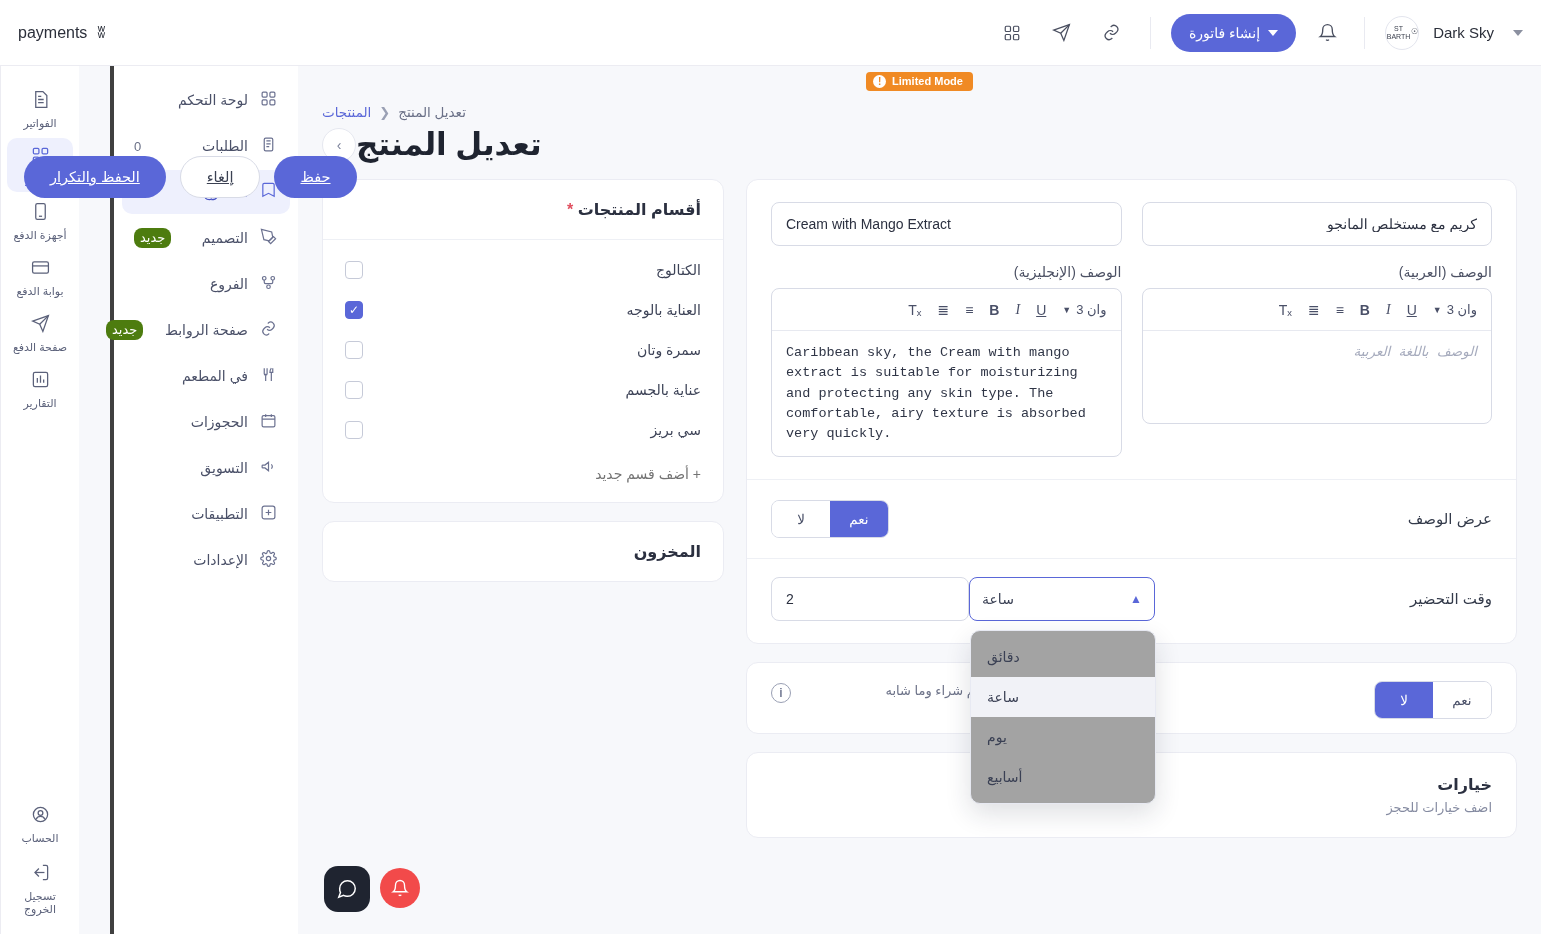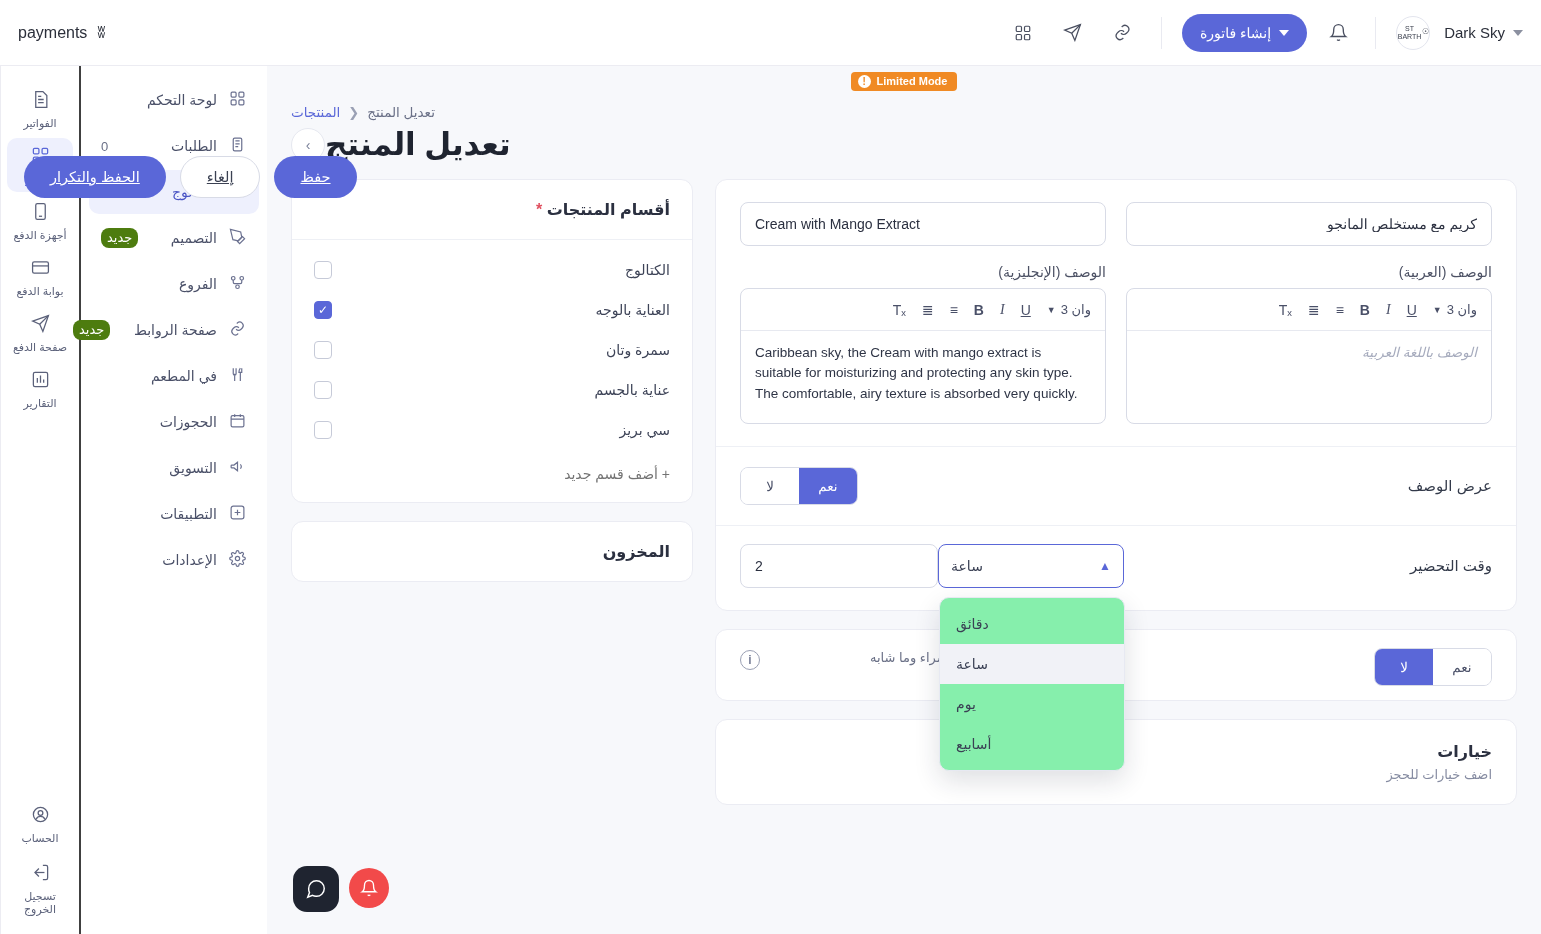--- a/index.html
+++ b/index.html
@@ -22,21 +22,21 @@
     height: 66px;
     background: #ffffff;
     display: flex; align-items: center;
     padding: 0 18px;
     border-bottom: 1px solid #ececf2;
     flex: 0 0 66px;
     position: relative;
     z-index: 30;
   }
   .tb-left { display: flex; align-items: center; gap: 14px; }
-  .store-chip { display: flex; align-items: center; gap: 8px; }
+  .store-chip { display: flex; align-items: center; gap: 19px; }
   .chev-small {
     width: 0; height: 0;
     border-left: 5px solid transparent;
     border-right: 5px solid transparent;
     border-top: 6px solid #8b90a0;
   }
   .store-name { font-size: 15px; color: #2b2f3a; }
   .store-logo {
     width: 34px; height: 34px; border-radius: 50%;
     background: #fff; border: 1px solid #e3e5ee;
@@ -90,25 +90,26 @@
     color: #5b617a; font-size: 11px; text-align: center;
   }
   .rail-item.active { background: #eef0fd; color: #5a67d8; }
   .rail-item .ic { font-size: 17px; line-height: 1; }
   .rail-spacer { flex: 1; }
   .rail-bottom { padding-bottom: 12px; display: flex; flex-direction: column; align-items: center; gap: 4px; }
 
   
   .sidenav {
     width: 188px; background: #ffffff;
-    border-left: 2px solid #404040;
+    border-left: 4px solid #404040;
     padding: 12px 8px;
     display: flex; flex-direction: column; gap: 2px;
     flex: 0 0 188px;
     order: 2;
+    margin-left: 31px;
   }
   .nav-item {
     height: 44px; border-radius: 10px;
     display: flex; align-items: center; gap: 10px;
     padding: 0 12px; cursor: pointer;
     color: #4a5068; font-size: 14px;
     position: relative;
   }
   .nav-item .nav-ic { width: 20px; text-align: center; font-size: 15px; color: #6b7190; }
   .nav-item.active { background: #eef0fd; color: #4a54c4; }
@@ -202,21 +203,21 @@
   .editor-toolbar {
     height: 42px; border-bottom: 1px solid #e7e9f0;
     display: flex; align-items: center; gap: 16px;
     padding: 0 14px; color: #4a5068; font-size: 14px;
     direction: rtl;
   }
   .tb-b { font-weight: bold; }
   .tb-i { font-style: italic; font-family: "Liberation Serif", serif; }
   .tb-u { text-decoration: underline; }
   .font-sel { display: flex; align-items: center; gap: 5px; font-size: 13px; color: #4a5068; }
-  .editor-body { min-height: 92px; padding: 12px 14px; font-size: 13.5px; line-height: 1.5; color: #333a4a; }
+  .editor-body { min-height: 92px; padding: 12px 14px; font-size: 13.5px; line-height: 1.5; color: #333a4a; font-family: Liberation Mono, monospace; }
   .editor-body.ltr { direction: ltr; text-align: left; color: #2f3546; }
   .editor-body .ph { color: #a6abbd; font-style: italic; }
 
   
   .row-field {
     display: flex; align-items: center; justify-content: space-between;
     padding: 20px 24px;
   }
   .row-label { font-size: 15px; color: #333a4a; }
   .yn {
@@ -239,21 +240,21 @@
   }
   .select-box {
     width: 186px; height: 44px; border: 1px solid #5a67d8; border-radius: 8px;
     margin-right: 8px; display: flex; align-items: center; justify-content: space-between;
     padding: 0 12px; background: #fff; cursor: pointer; font-size: 14px; color: #3a4054;
     position: relative;
   }
   .caret-up { color: #5a67d8; font-size: 12px; }
   .dropdown {
     position: absolute; top: 52px; left: 0; width: 186px;
-    background: #86efac; border: 1px solid #e7e9f2; border-radius: 10px;
+    background: #a3a3a3; border: 1px solid #e7e9f2; border-radius: 10px;
     box-shadow: 0 10px 26px rgba(30,34,60,.14);
     padding: 6px 0; z-index: 40;
   }
   .dd-item {
     height: 40px; display: flex; align-items: center; justify-content: flex-end;
     padding: 0 16px; font-size: 14px; color: #3a4054; cursor: pointer;
   }
   .dd-item.active { background: #f1f2f7; }
 
   .info-row {

